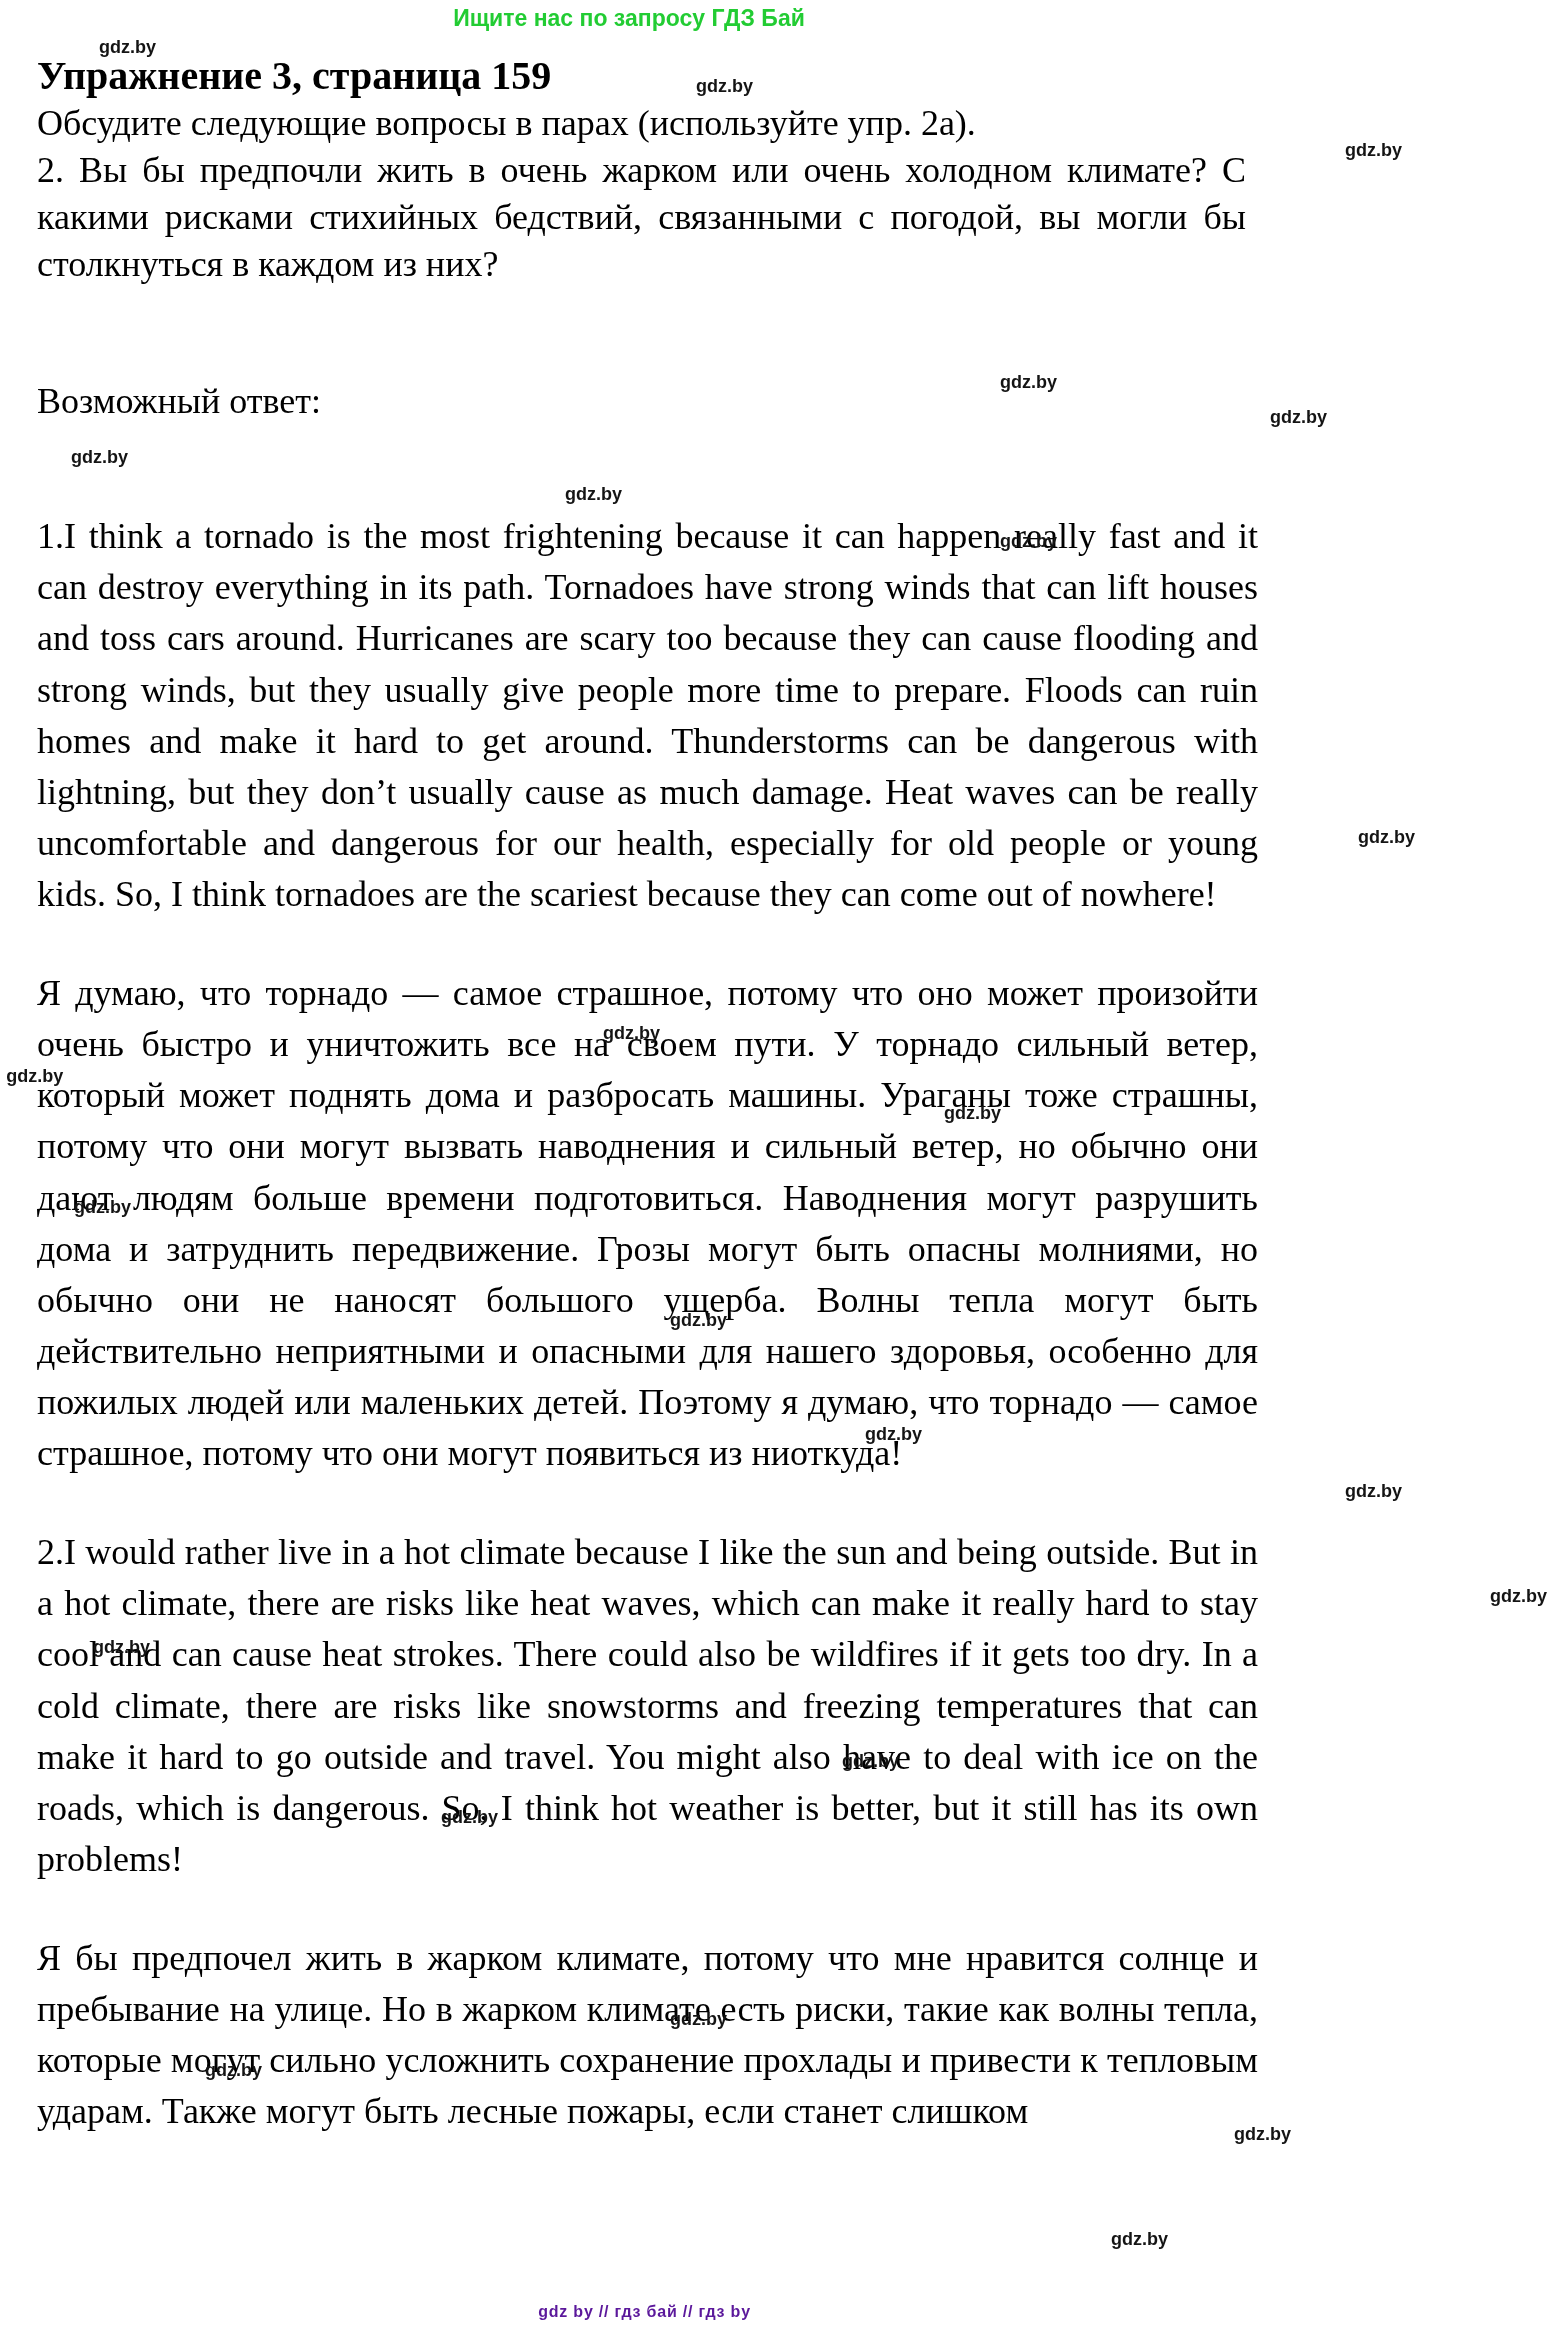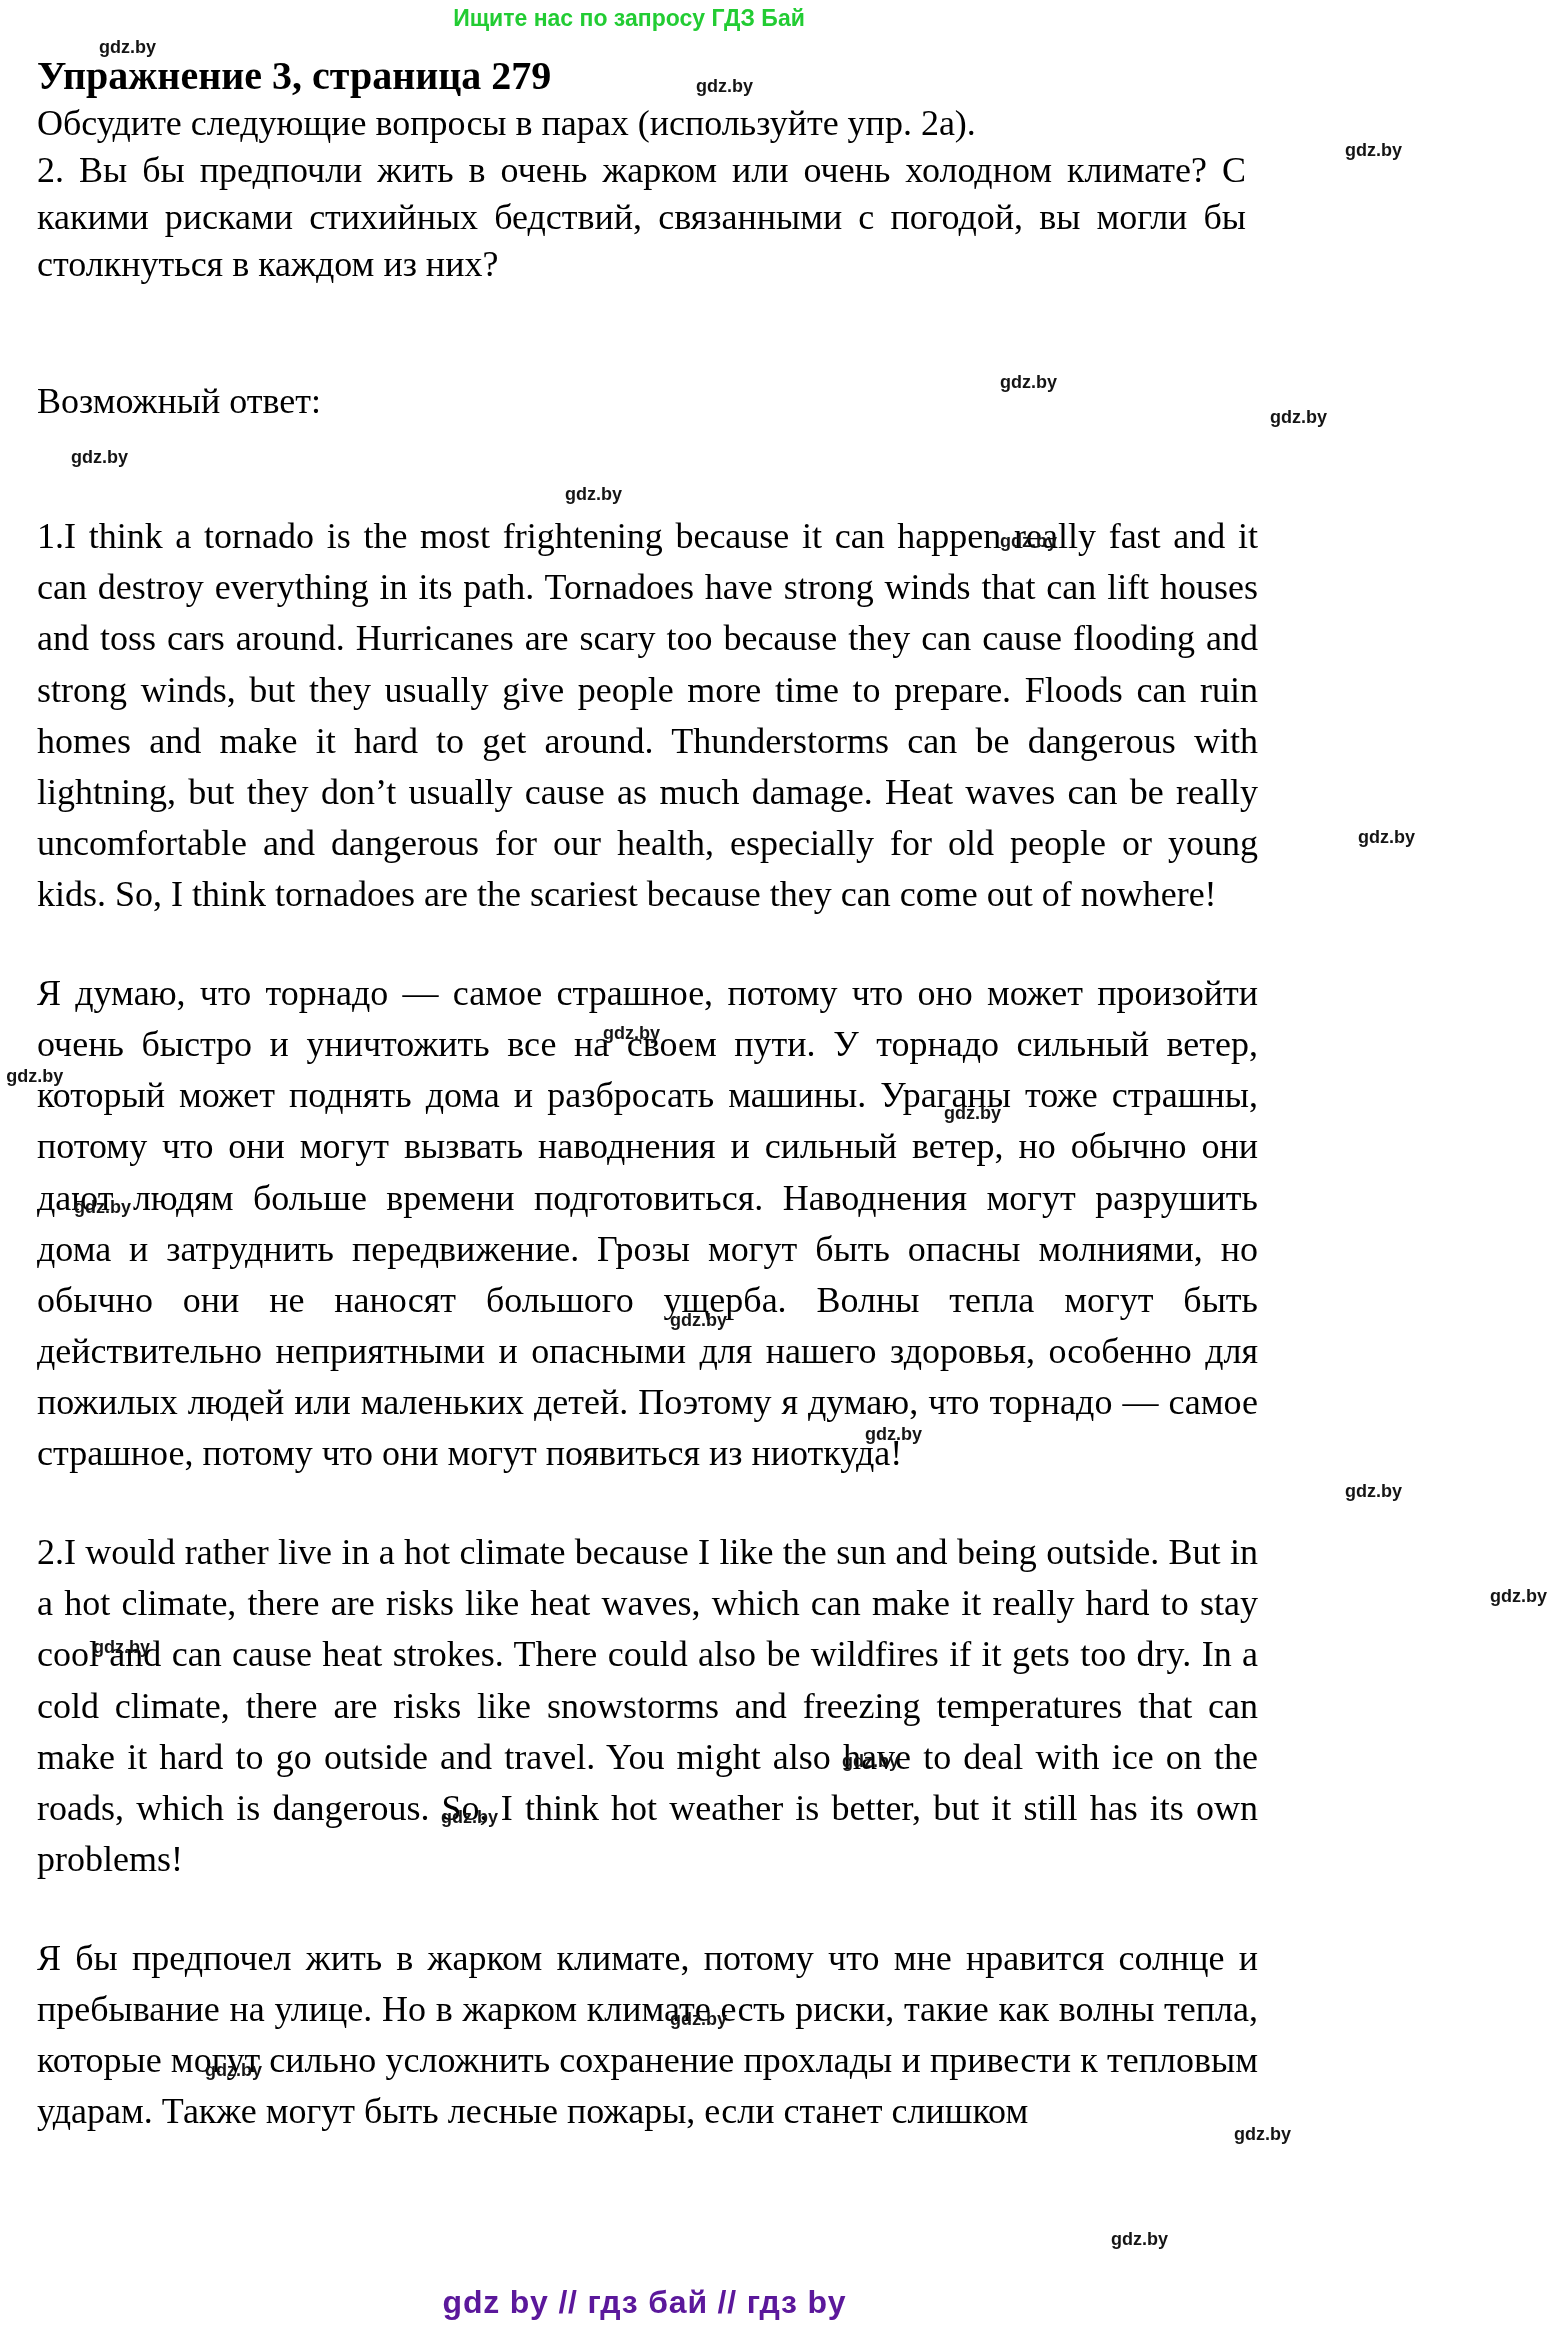--- a/index.html
+++ b/index.html
@@ -90,21 +90,21 @@
   .footer-strip {
     position: absolute;
     left: 0;
     right: 0;
     bottom: 9.3px;
     text-align: center;
   }
   .footer-strip .footer-text {
     font-family: "Liberation Sans", "DejaVu Sans", sans-serif;
     font-weight: bold;
-    font-size: 32px;
+    font-size: 16px;
     color: #5b189b;
     letter-spacing: 0.8px;
   }
 
   
   .wm {
     position: absolute;
     font-family: Liberation Sans, sans-serif;
     font-size: 18px;
     font-weight: bold;
@@ -116,21 +116,21 @@
 </style>
 </head>
 <body>
 
 <div id="page">
 
   <div class="promo-banner">
     <span class="promo-text" style="color: rgb(34, 204, 51);">Ищите нас по запросу ГДЗ Бай</span>
   </div>
 
-  <h1 class="exercise-title">Упражнение 3, страница 279</h1>
+  <h1 class="exercise-title">Упражнение 3, страница 159</h1>
 
   <div class="task-block">
     <p>Обсудите следующие вопросы в парах (используйте упр. 2a).</p>
     <p>2. Вы бы предпочли жить в очень жарком или очень холодном климате? С какими рисками стихийных бедствий, связанными с погодой, вы могли бы столкнуться в каждом из них?</p>
   </div>
 
   <div class="answer-label">Возможный ответ:</div>
 
   <div class="gap-lg"></div>
 

